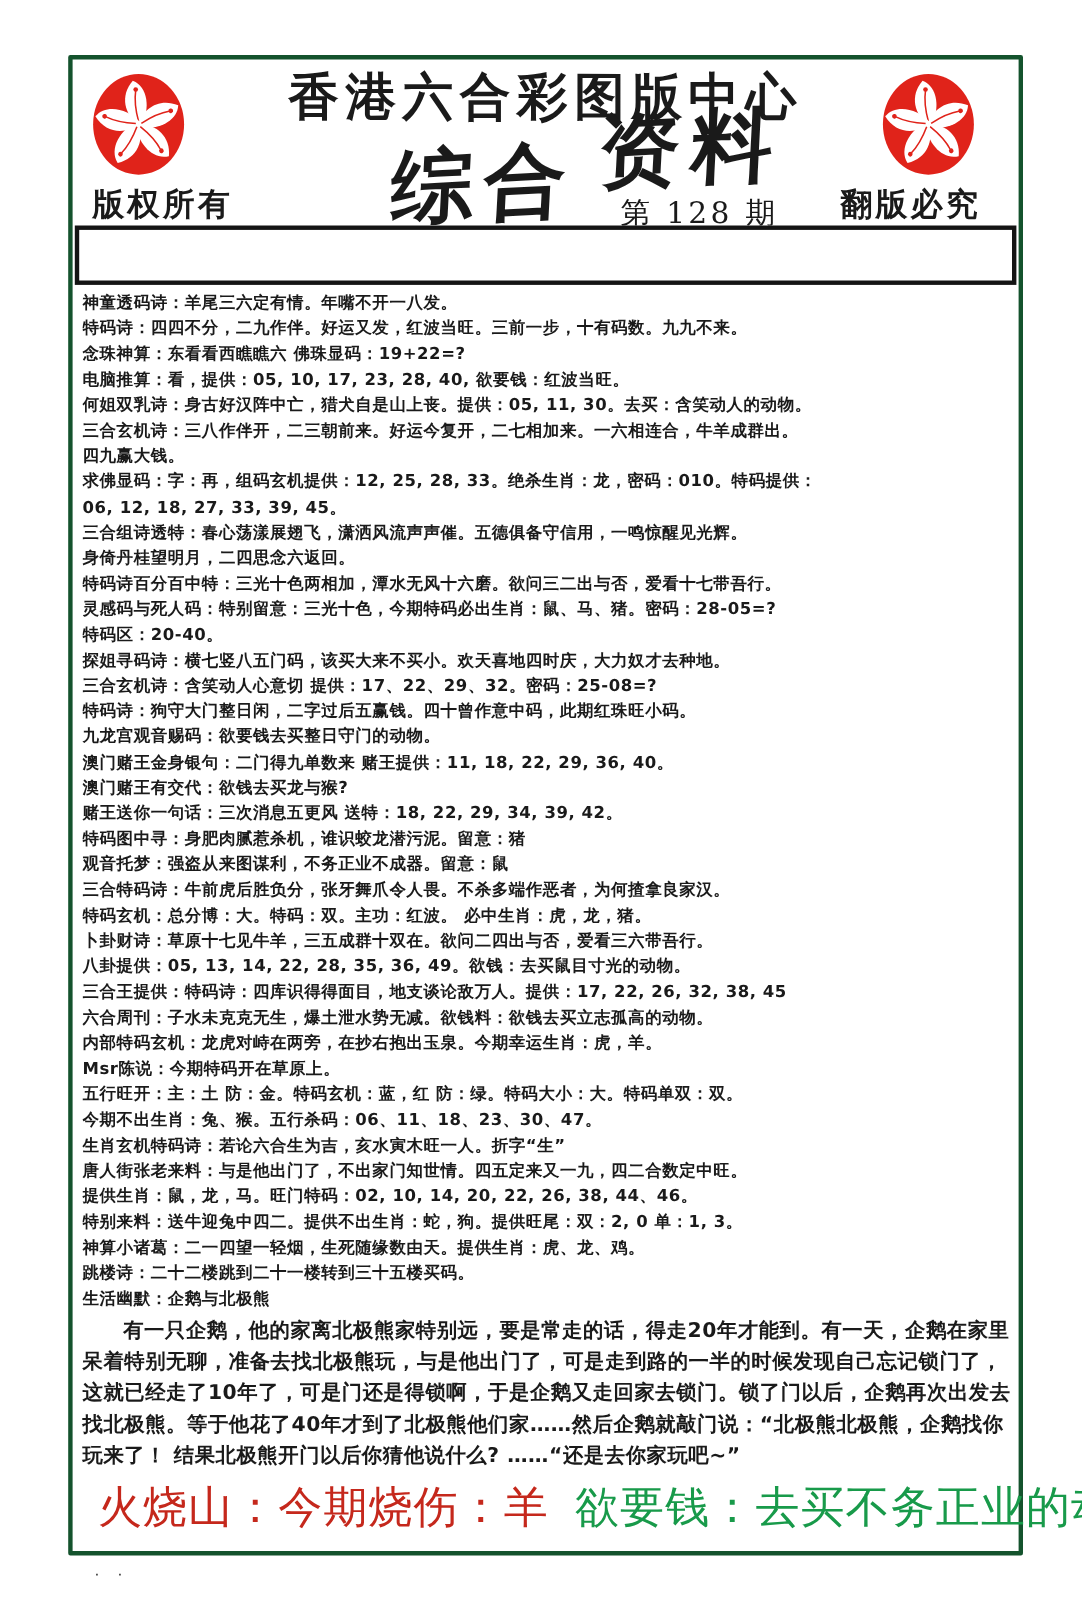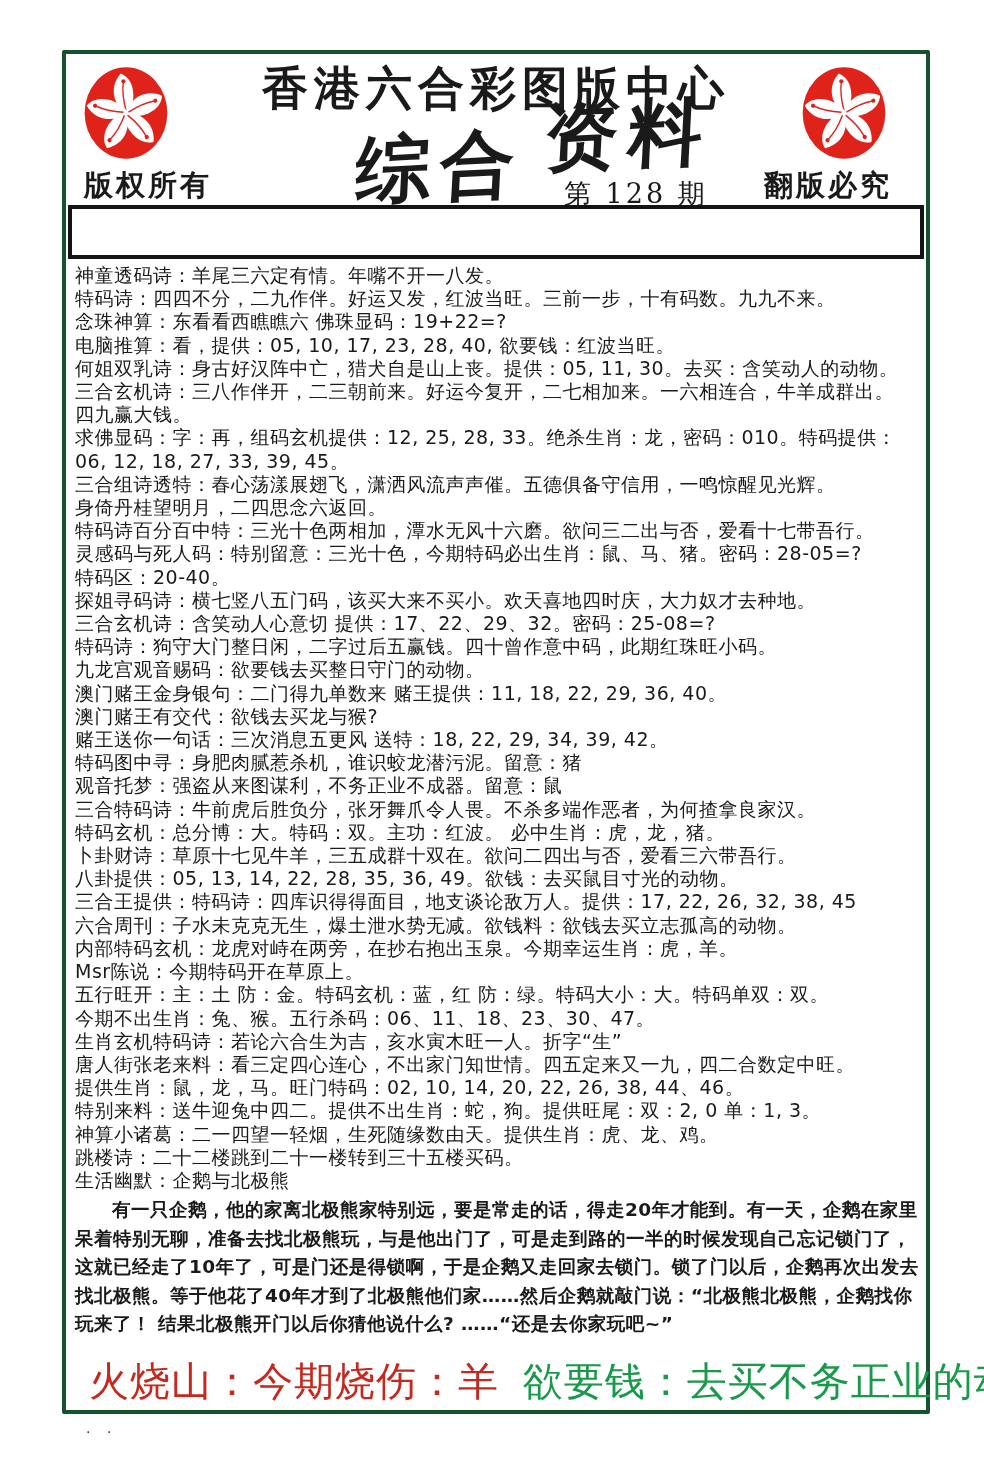--- a/index.html
+++ b/index.html
@@ -38,25 +38,25 @@
   .corner-note.left{left:18px;text-align:center;}
   .corner-note.right{right:34px;}
   
   .notice-box{
     position:absolute;left:2px;right:2px;top:151px;height:46px;
     border:4px solid #141414;background:#fff;
   }
   
   .content{position:absolute;left:9px;right:3px;top:210px;}
   .lines div{
-    font-size:19px;line-height:23.2px;font-weight:400;white-space:nowrap;
+    font-size:15px;line-height:23.2px;font-weight:700;white-space:nowrap;
     overflow:hidden;letter-spacing:0.5px;
   }
   .story{
-    margin:4px 0 15px 0;font-size:18.5px;line-height:28.5px;font-weight:600;
+    margin:4px 0 4px 0;font-size:18.5px;line-height:28.5px;font-weight:600;
     text-indent:2em;letter-spacing:0.5px;
   }
   .hotline{
     margin-top:4px;font-size:40px;font-weight:400;white-space:nowrap;
     font-family:"DejaVu Serif","Liberation Serif",serif;letter-spacing:1px;
     padding-left:14px;
   }
   .hotline .red{color:#c5281c;}
   .hotline .green{color:#189a4a;margin-left:10px;}
   .corner-dots{
@@ -172,21 +172,21 @@
         <div>特码玄机：总分博：大。特码：双。主功：红波。  必中生肖：虎，龙，猪。</div>
         <div>卜卦财诗：草原十七见牛羊，三五成群十双在。欲问二四出与否，爱看三六带吾行。</div>
         <div>八卦提供：05, 13, 14, 22, 28, 35, 36, 49。欲钱：去买鼠目寸光的动物。</div>
         <div>三合王提供：特码诗：四库识得得面目，地支谈论敌万人。提供：17, 22, 26, 32, 38, 45</div>
         <div>六合周刊：子水未克克无生，爆土泄水势无减。欲钱料：欲钱去买立志孤高的动物。</div>
         <div>内部特码玄机：龙虎对峙在两旁，在抄右抱出玉泉。今期幸运生肖：虎，羊。</div>
         <div>Msr陈说：今期特码开在草原上。</div>
         <div>五行旺开：主：土 防：金。特码玄机：蓝，红 防：绿。特码大小：大。特码单双：双。</div>
         <div>今期不出生肖：兔、猴。五行杀码：06、11、18、23、30、47。</div>
         <div>生肖玄机特码诗：若论六合生为吉，亥水寅木旺一人。折字“生”</div>
-        <div>唐人街张老来料：看三定四心连心，不出家门知世情。四五定来又一九，四二合数定中旺。</div>
+        <div>唐人街张老来料：与是他出门了，不出家门知世情。四五定来又一九，四二合数定中旺。</div>
         <div>提供生肖：鼠，龙，马。旺门特码：02, 10, 14, 20, 22, 26, 38, 44、46。</div>
         <div>特别来料：送牛迎兔中四二。提供不出生肖：蛇，狗。提供旺尾：双：2, 0 单：1, 3。</div>
         <div>神算小诸葛：二一四望一轻烟，生死随缘数由天。提供生肖：虎、龙、鸡。</div>
         <div>跳楼诗：二十二楼跳到二十一楼转到三十五楼买码。</div>
         <div>生活幽默：企鹅与北极熊</div>
       </div>
     <p class="story">有一只企鹅，他的家离北极熊家特别远，要是常走的话，得走20年才能到。有一天，企鹅在家里呆着特别无聊，准备去找北极熊玩，与是他出门了，可是走到路的一半的时候发现自己忘记锁门了，这就已经走了10年了，可是门还是得锁啊，于是企鹅又走回家去锁门。锁了门以后，企鹅再次出发去找北极熊。等于他花了40年才到了北极熊他们家……然后企鹅就敲门说：“北极熊北极熊，企鹅找你玩来了！  结果北极熊开门以后你猜他说什么? ……“还是去你家玩吧~”</p>
     <div class="hotline">
       <span class="red">火烧山：今期烧伤：羊</span>
       <span class="green">欲要钱：去买不务正业的动物</span>

